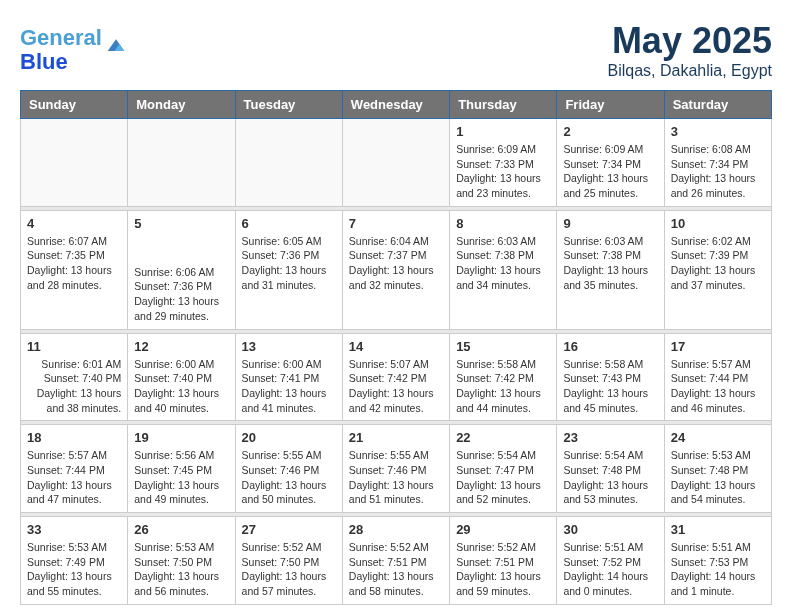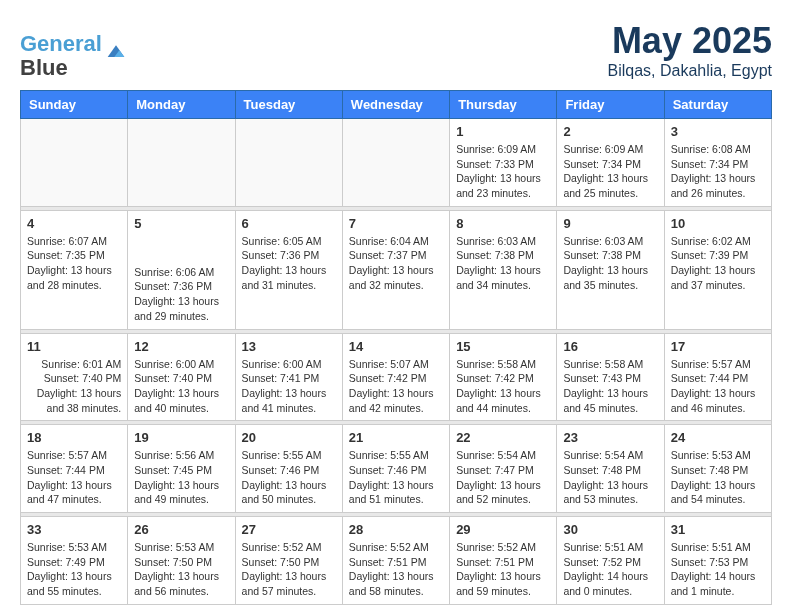--- a/index.html
+++ b/index.html
@@ -6,21 +6,21 @@
     body {
       font-family: Arial, sans-serif;
       background: #fff;
       width: 792px;
       min-height: 612px;
       padding: 20px;
     }
     .header {
       display: flex;
       justify-content: space-between;
-      align-items: flex-end;
+      align-items: center;
       margin-bottom: 10px;
     }
     .logo {
       display: flex;
       align-items: center;
     }
     .logo-text {
       font-size: 22px;
       font-weight: bold;
       color: #1a3a5c;
@@ -46,21 +46,21 @@
     .location-title {
       font-size: 16px;
       color: #1a3a5c;
     }
     .calendar {
       width: 100%;
       border-collapse: collapse;
       border: 1px solid #ccc;
     }
     .calendar th {
-      background-color: #3b82f6;
+      background-color: #737373;
       color: #fff;
       text-align: left;
       padding: 6px 8px;
       font-size: 13px;
       font-weight: bold;
       border: 1px solid #2a6aaa;
     }
     .calendar td {
       border: 1px solid #ccc;
       vertical-align: top;
@@ -94,21 +94,21 @@
   </style>
 </head>
 <body>
 
 <div class="header">
   <div class="logo">
     <div>
       <div style="display:flex;align-items:center;">
         <div class="logo-text">
           <span>General</span><br>
-          <span style="color:#404040;">Blue</span>
+          <span style="color:#1d4ed8;">Blue</span>
         </div>
         <svg class="logo-icon" viewBox="0 0 24 24" style="margin-left:4px;margin-top:-8px;">
           <polygon points="2,18 12,4 22,18" fill="#3a7fc1"></polygon>
           <polygon points="10,18 16,10 22,18" fill="#5ab0e8"></polygon>
         </svg>
       </div>
     </div>
   </div>
   <div class="title-block">
     <div class="month-title">May 2025</div>

